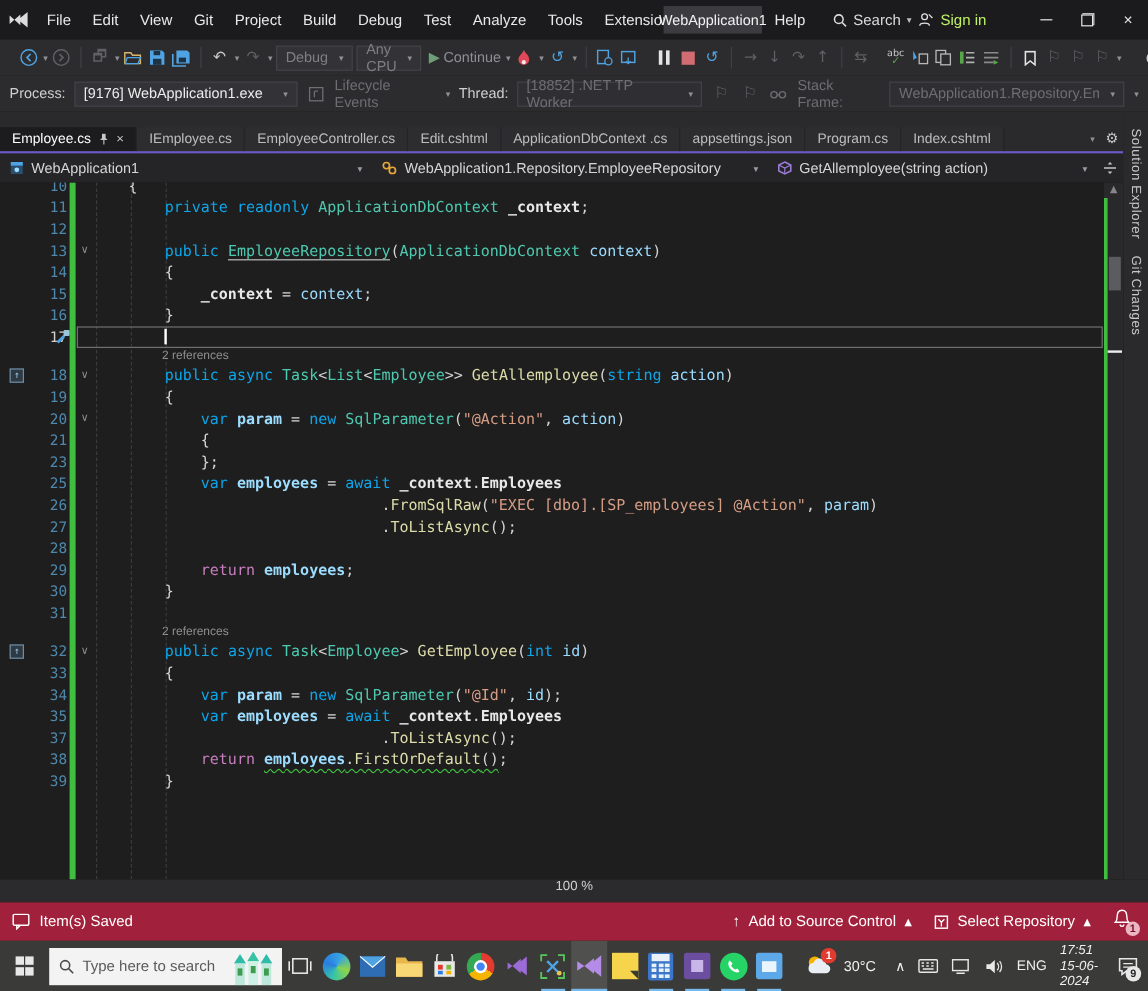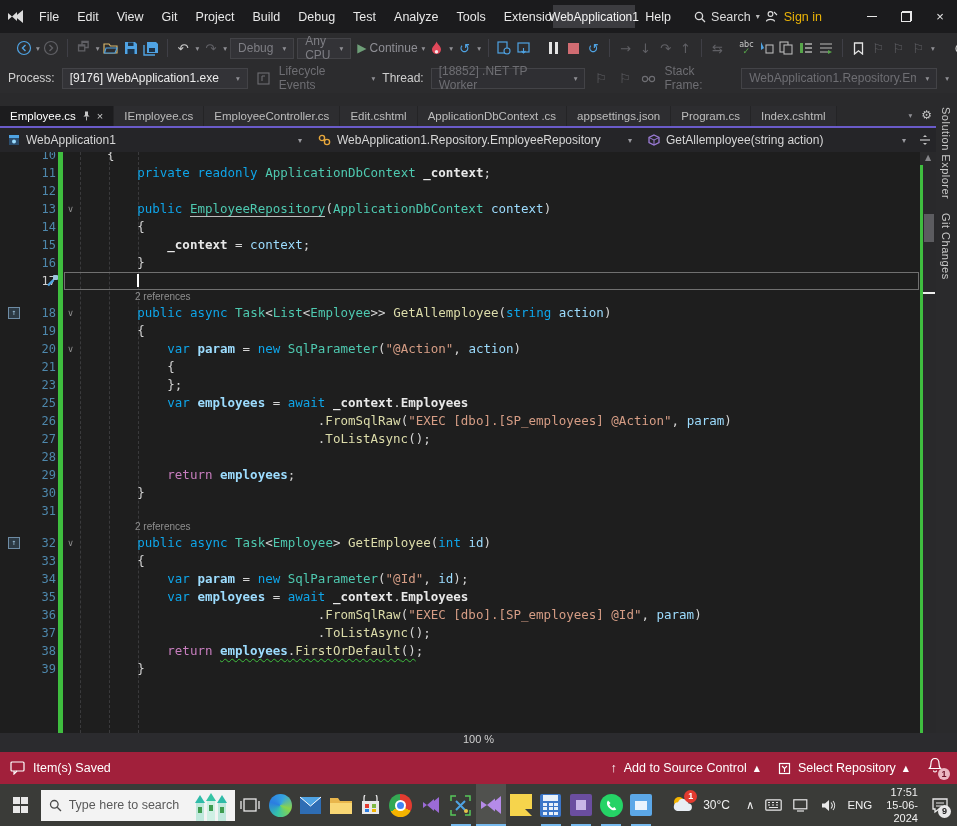--- a/index.html
+++ b/index.html
@@ -8,21 +8,21 @@
        font-family:"Liberation Sans",sans-serif;-webkit-font-smoothing:antialiased;}
   
   .titlebar{position:absolute;left:0;top:0;width:957px;height:33px;background:#1B1B1D;
             display:flex;align-items:center;color:#ECECEC;font-size:12.5px;}
   .vslogo{width:30px;display:flex;justify-content:center;align-items:center;}
   .menus{display:flex;align-items:center;height:100%;}
   .mitem{padding:0 9px;height:100%;display:flex;align-items:center;cursor:default;color:#E8E8E8;}
   .searchbox{display:flex;align-items:center;gap:5px;margin-left:14px;color:#DADADA;}
   .chip{position:absolute;left:553px;top:5px;width:82px;height:23px;background:#3C3C40;color:#F2F2F2;
         display:flex;align-items:center;justify-content:center;font-size:12px;}
-  .signin{position:absolute;right:135px;top:0;height:33px;display:flex;align-items:center;gap:6px;color:#eab308;}
+  .signin{position:absolute;right:135px;top:0;height:33px;display:flex;align-items:center;gap:6px;color:#bef264;}
   .winbtns{position:absolute;right:0;top:0;height:33px;display:flex;}
   .winbtn{width:34px;height:33px;display:flex;align-items:center;justify-content:center;color:#E8E8E8;font-size:13px;}
   .minbar{width:10px;height:1px;background:#E8E8E8;display:inline-block;}
   .rest{position:relative;width:11px;height:11px;display:inline-block;}
   .rest::after{content:'';position:absolute;right:0;top:0;width:8px;height:8px;border:1px solid #E8E8E8;}
   .rest::before{content:'';position:absolute;left:0;bottom:0;width:8px;height:8px;border:1px solid #E8E8E8;background:#1B1B1D;z-index:1;}
   .caret-d{font-size:8px;color:#BBB;}
   
   .toolbar{position:absolute;left:0;top:33px;width:957px;height:30px;background:#2C2C2E;
            display:flex;align-items:center;padding:0 6px;gap:3px;font-size:12px;color:#C8C8C8;}
@@ -135,21 +135,21 @@
   .calc{width:21px;height:23px;background:#3C76C8;border-radius:2px;display:grid;grid-template-columns:repeat(3,4px);grid-template-rows:6px 3px 3px 3px;gap:1.5px;justify-content:center;align-content:center;}
   .calc i{background:#E8F0FA;display:block;} .calc i.w{grid-column:1/4;}
   .papp{width:22px;height:22px;background:#6B4EA0;border-radius:2px;display:flex;align-items:center;justify-content:center;}
   .papp i{width:10px;height:10px;background:#C9B6E8;display:block;}
   .bapp{width:22px;height:22px;background:#5CA8E8;border-radius:2px;display:flex;align-items:center;justify-content:center;}
   .bapp i{width:12px;height:9px;background:#EAF4FD;display:block;}
   .weather{display:flex;align-items:center;gap:7px;margin-left:14px;position:relative;padding-right:2px;}
   .wbadge{position:absolute;left:14px;top:-4px;width:13px;height:13px;border-radius:50%;background:#E33B30;color:#FFF;
           font-size:9px;line-height:13px;text-align:center;font-weight:bold;}
   .tray{display:flex;align-items:center;gap:11px;margin-left:14px;font-size:11.5px;}
-  .clockblk{text-align:right;font-size:11px;line-height:13px;}
+  .clockblk{text-align:left;font-size:11px;line-height:13px;font-style:italic;}
   .notif{position:relative;width:24px;height:26px;display:flex;align-items:center;justify-content:center;margin:0 8px 0 2px;}
   .nbadge{position:absolute;right:-2px;bottom:0px;width:13px;height:13px;border-radius:50%;background:#E8E8E8;color:#222;
           font-size:9px;line-height:13px;text-align:center;font-weight:bold;}
   svg{display:block;}
 </style>
 </head>
 <body>
 
 <div class="app">
 
@@ -673,27 +673,20 @@
         </div>
         <div class="crow">
           <div class="gut"></div>
           <div class="lnum">35</div>
           <div class="gap8"></div>
           <div class="fold"></div>
           <div class="ctext"><span class="tk p">            </span><span class="tk k">var</span><span class="tk p"> </span><span class="tk vb">employees</span><span class="tk p"> = </span><span class="tk k">await</span><span class="tk p"> </span><span class="tk f">_context</span><span class="tk p">.</span><span class="tk f">Employees</span></div>
         </div>
         <div class="crow">
           <div class="gut"></div>
-          <div class="lnum">36</div>
-          <div class="gap8"></div>
-          <div class="fold"></div>
-          <div class="ctext"><span class="tk p">                                </span><span class="tk p">.</span><span class="tk m">FromSqlRaw</span><span class="tk p">(</span><span class="tk s">"EXEC [dbo].[SP_employees] @Id"</span><span class="tk p">, </span><span class="tk v">param</span><span class="tk p">)</span></div>
-        </div>
-        <div class="crow">
-          <div class="gut"></div>
           <div class="lnum">37</div>
           <div class="gap8"></div>
           <div class="fold"></div>
           <div class="ctext"><span class="tk p">                                </span><span class="tk p">.</span><span class="tk m">ToListAsync</span><span class="tk p">();</span></div>
         </div>
         <div class="crow">
           <div class="gut"></div>
           <div class="lnum">38</div>
           <div class="gap8"></div>
           <div class="fold"></div>

